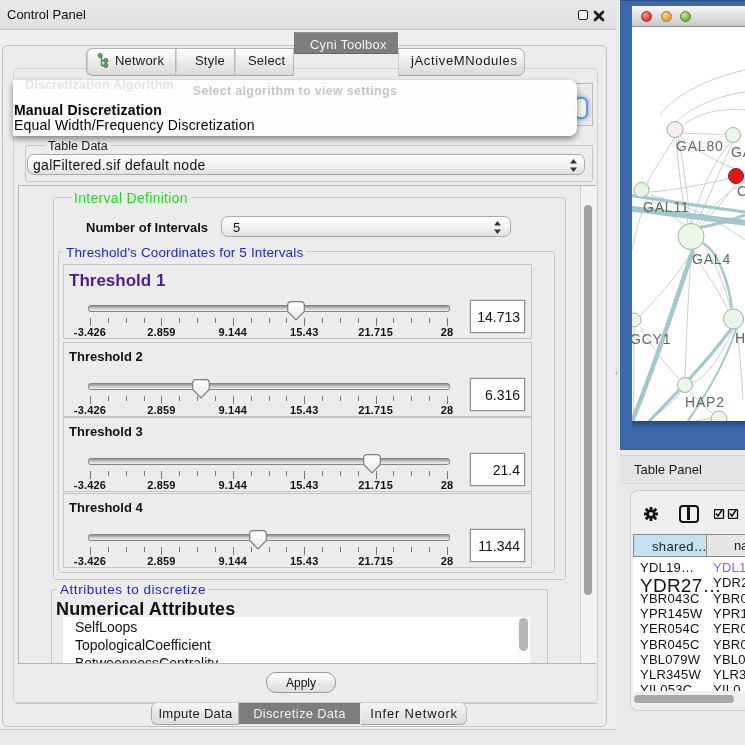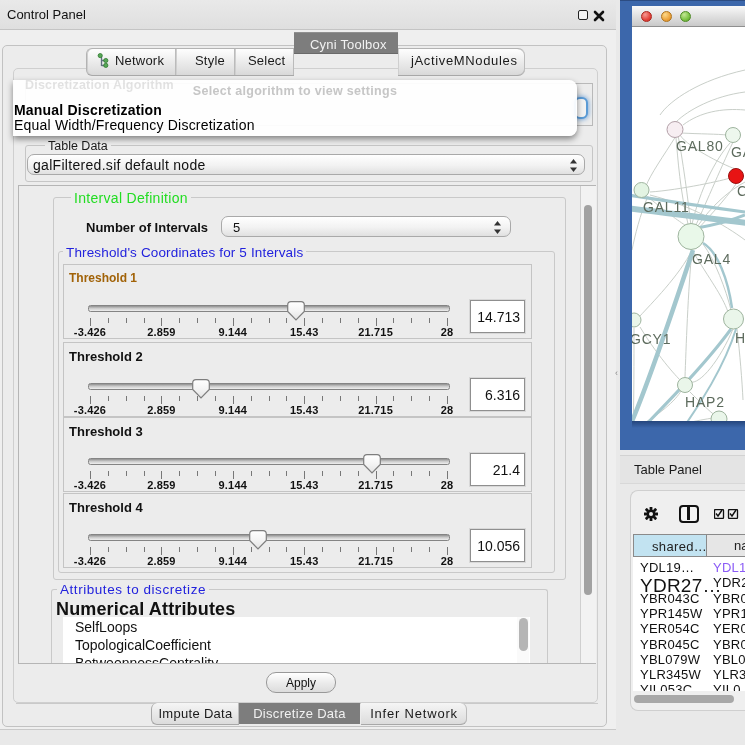--- a/index.html
+++ b/index.html
@@ -83,21 +83,21 @@
     <path d="M4.5 0 L8 4.5 L1 4.5 Z" fill="#333"></path>
     <path d="M4.5 13 L8 8.5 L1 8.5 Z" fill="#333"></path>
   </svg>
 </div>
 
 <div class="abs" style="left:58px;top:251px;width:497px;height:322px;border:1px solid #c9c9c9;border-radius:3px;box-sizing:border-box;"></div>
 <div class="abs" style="left:63px;top:245px;background:#ececec;padding:0 3px;font-size:13.5px;letter-spacing:0.15px;color:#2222dd;">Threshold's Coordinates for 5 Intervals</div>
 
 <div id="thresholds">
     <div class="abs" style="left:63px;top:264px;width:469px;height:75px;border:1px solid #c4c4c4;box-sizing:border-box;">
-      <div class="abs b" style="left:5px;top:6px;font-size:12px;color:#a16207;">Threshold 1</div>
+      <div class="abs b" style="left:5px;top:6px;font-size:17px;color:#4c1d95;">Threshold 1</div>
       <div class="abs" style="left:24px;top:40px;width:360px;height:5px;border-radius:2.5px;background:linear-gradient(#8f8f8f,#c9c9c9 45%,#efefef);border:0.5px solid #848484;"></div>
       <div class="abs" style="left:26px;top:53px;width:1px;height:8px;background:#777;"></div>
       <div class="abs" style="left:43.85px;top:53px;width:1px;height:5px;background:#777;"></div>
       <div class="abs" style="left:61.7px;top:53px;width:1px;height:5px;background:#777;"></div>
       <div class="abs" style="left:79.55000000000001px;top:53px;width:1px;height:5px;background:#777;"></div>
       <div class="abs" style="left:97.4px;top:53px;width:1px;height:8px;background:#777;"></div>
       <div class="abs" style="left:115.25px;top:53px;width:1px;height:5px;background:#777;"></div>
       <div class="abs" style="left:133.10000000000002px;top:53px;width:1px;height:5px;background:#777;"></div>
       <div class="abs" style="left:150.95000000000002px;top:53px;width:1px;height:5px;background:#777;"></div>
       <div class="abs" style="left:168.8px;top:53px;width:1px;height:8px;background:#777;"></div>
@@ -256,21 +256,21 @@
     <defs>
           <linearGradient id="g3" x1="0" y1="0" x2="0" y2="1">
       <stop offset="0" stop-color="#ffffff"></stop>
             <stop offset="0.5" stop-color="#f4f4f4"></stop>
             <stop offset="1" stop-color="#e2e2e2"></stop>
     </linearGradient>
         </defs>
       </svg>
     </div>
     <div class="abs" style="left:470px;top:528.5px;width:55px;height:33px;background:#fff;border:1px solid #8f8f8f;box-shadow:0 0 0 1px #d8d8d8;box-sizing:border-box;">
-      <div style="position:absolute;right:4px;top:8px;font-size:14px;color:#111;">10.056</div>
+      <div style="position:absolute;right:4px;top:8px;font-size:14px;color:#111;">11.344</div>
     </div>
   </div>
 
 <div class="abs" style="left:51px;top:589px;width:497px;height:75px;border:1px solid #c9c9c9;border-radius:3px 3px 0 0;border-bottom:none;box-sizing:border-box;"></div>
 <div class="abs" style="left:57px;top:582px;background:#ececec;padding:0 3px;font-size:13.5px;letter-spacing:0.55px;color:#2222dd;">Attributes to discretize</div>
 <div class="abs b" style="left:56px;top:599px;font-size:18px;letter-spacing:0.15px;color:#111;">Numerical Attributes</div>
 
 <div class="abs" style="left:63px;top:617px;width:467px;height:47px;background:#ffffff;overflow:hidden;">
   <div style="position:absolute;left:12px;top:2px;font-size:14px;color:#111;">SelfLoops</div>
   <div style="position:absolute;left:12px;top:20px;font-size:14px;color:#111;">TopologicalCoefficient</div>

